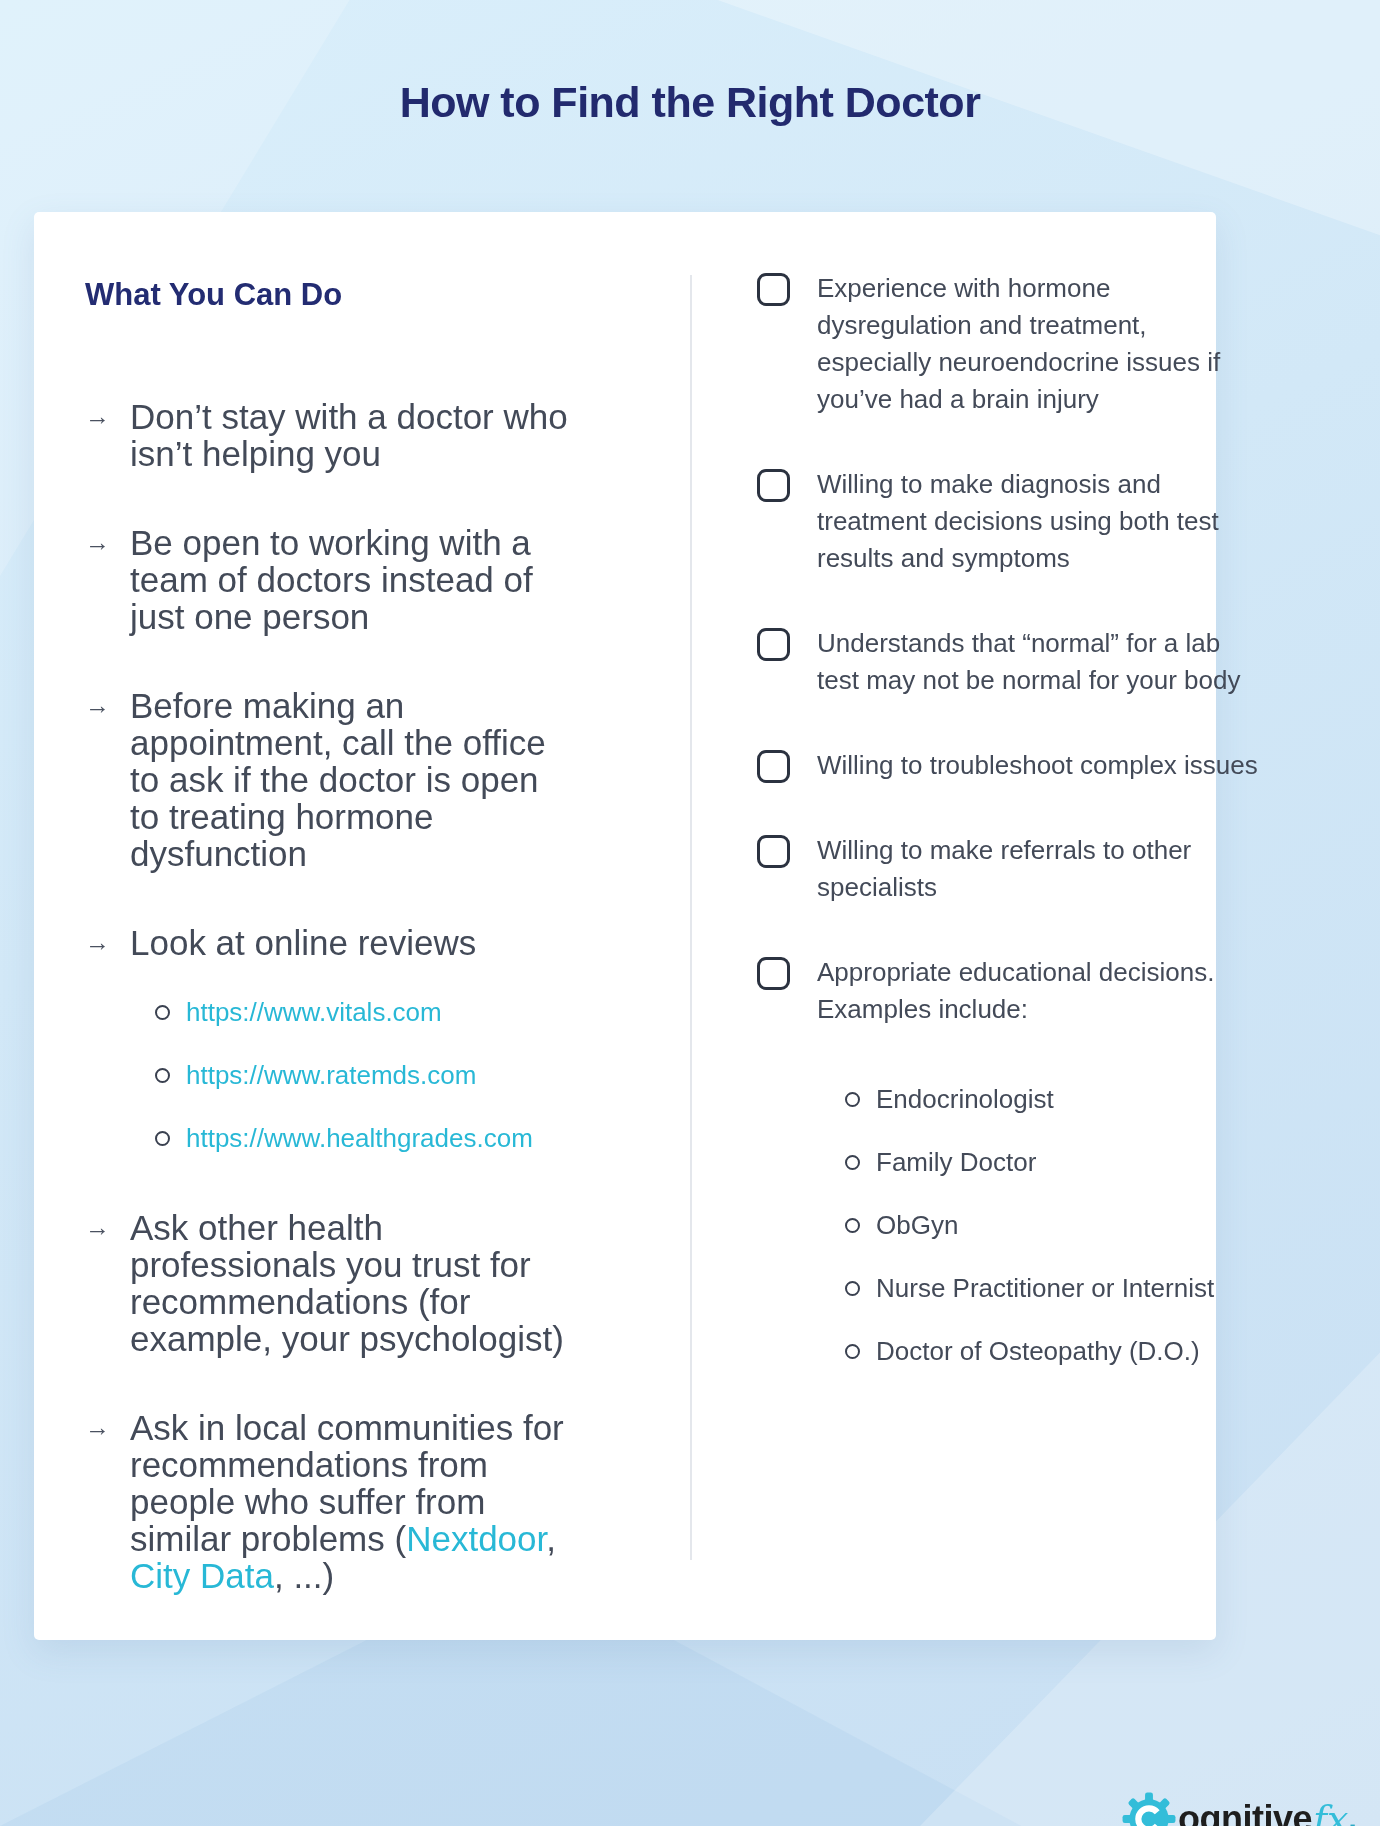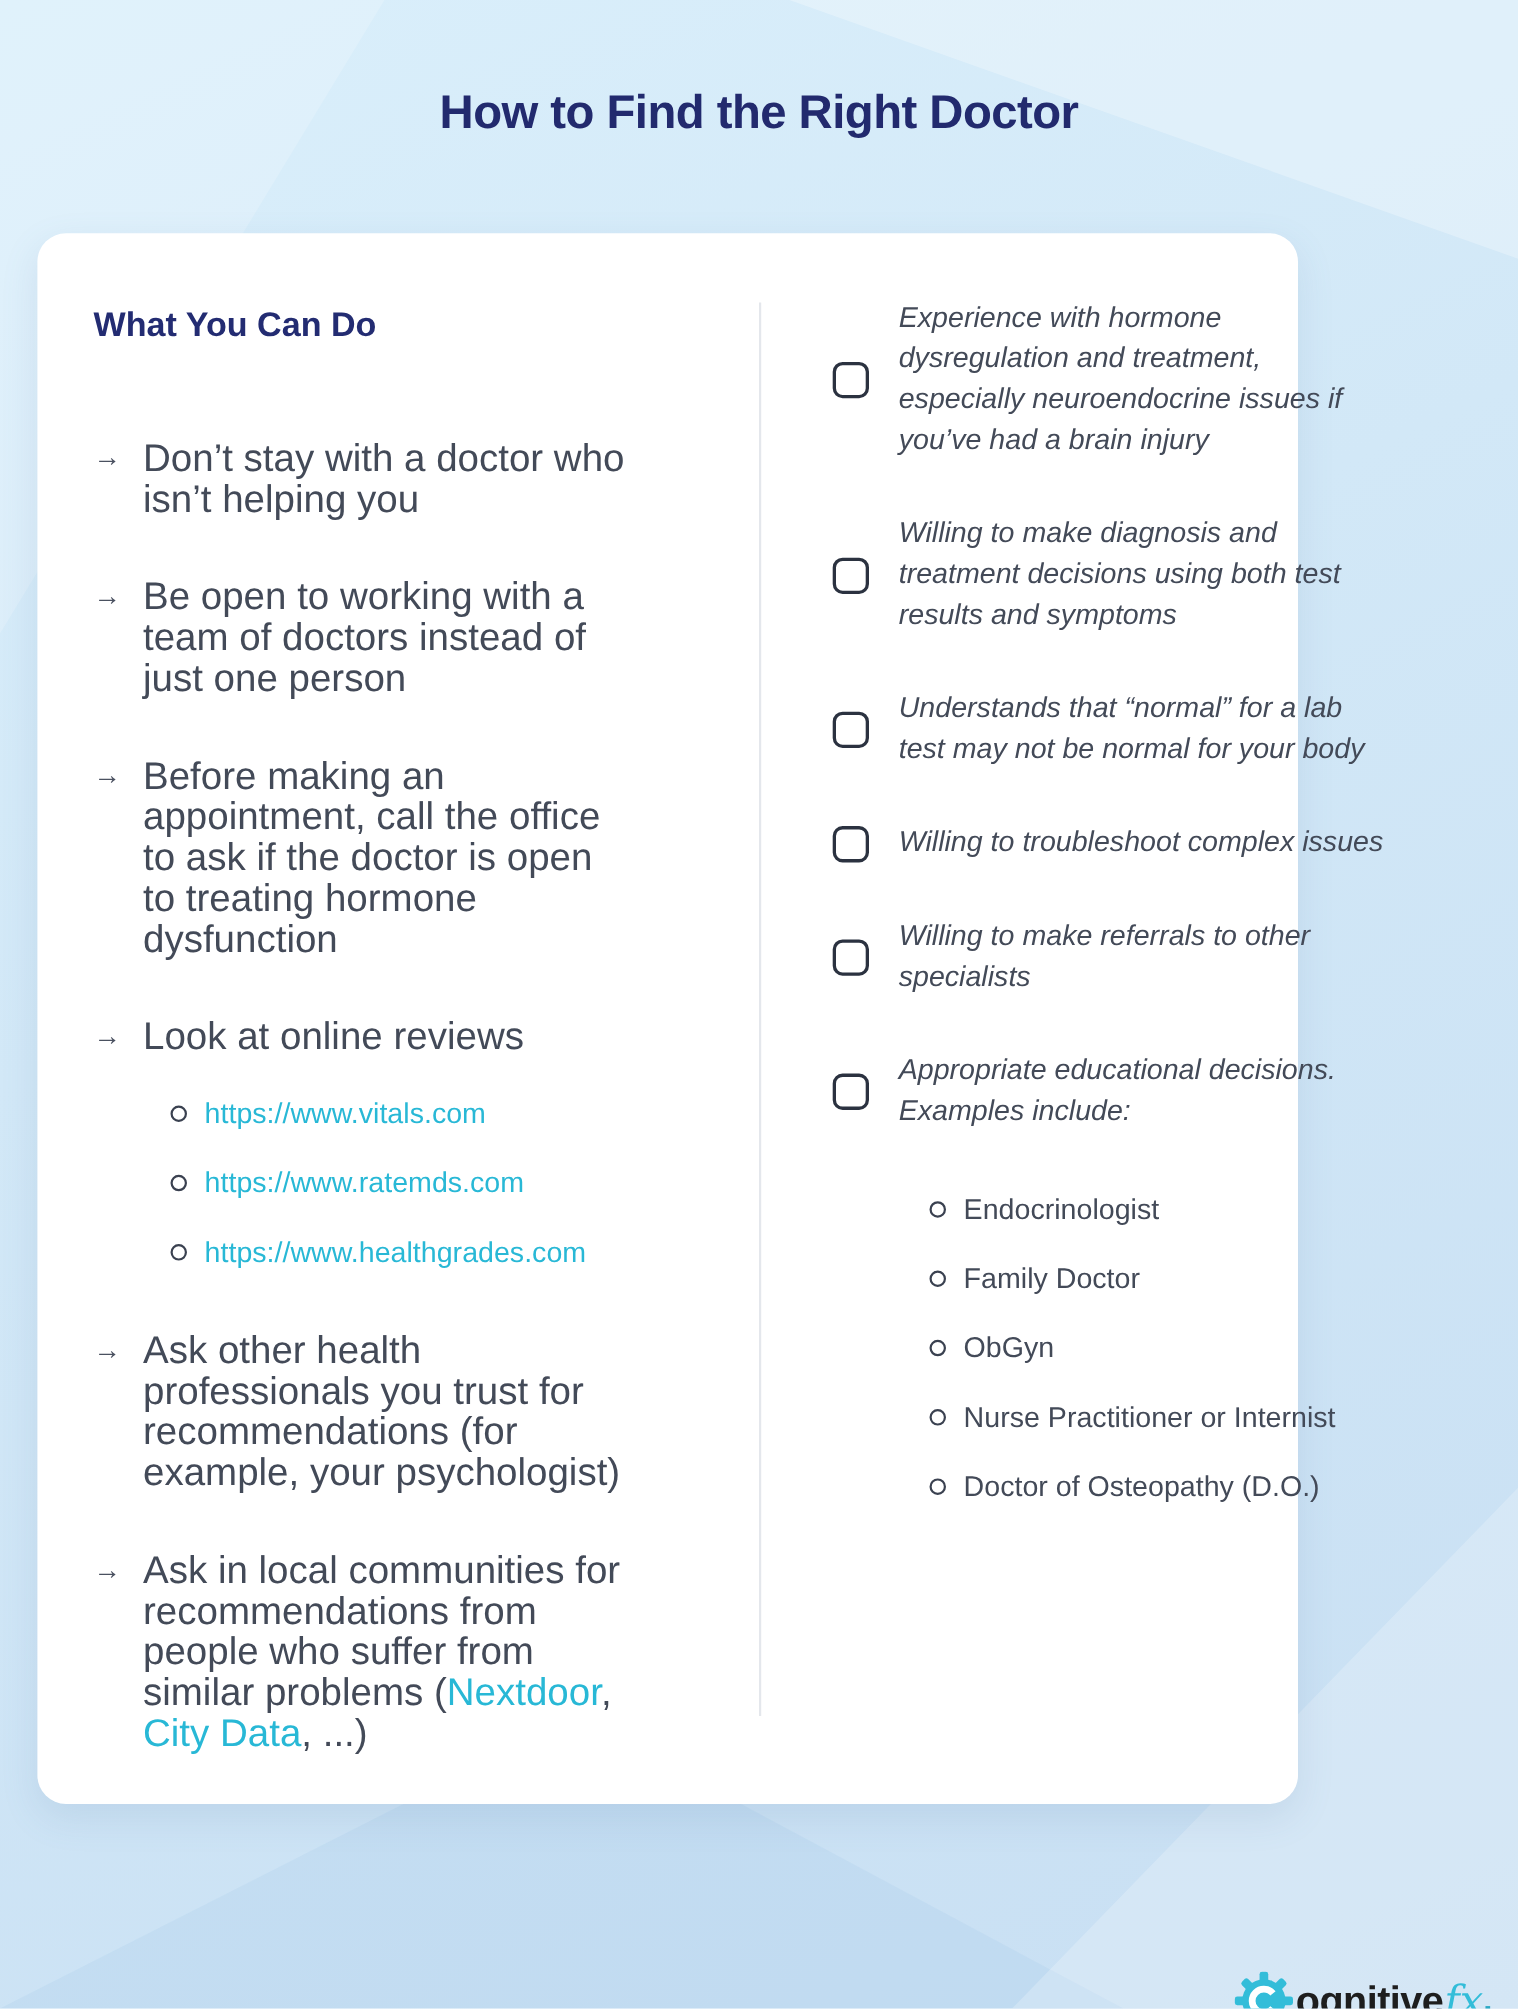--- a/index.html
+++ b/index.html
@@ -19,22 +19,23 @@
   .poly4{left:880px;top:1300px;width:500px;height:526px;background:rgba(255,255,255,.22);
          clip-path:polygon(100% 10%,100% 100%,8% 100%);}
 
   .page-title{
     position:absolute;left:0;top:78px;width:100%;margin:0;text-align:center;
     font-size:43px;font-weight:bold;color:#222a6e;letter-spacing:-.5px;
   }
 
   .card{
     position:absolute;left:34px;top:212px;width:1146px;height:1428px;
-    background:#ffffff;border-radius:26px;
+    background:#ffffff;border-radius:5px;
     box-shadow:0 12px 34px rgba(90,130,170,.14);
+    padding-left:36px;
   }
   .divider{
     position:absolute;left:656px;top:63px;width:2px;height:1285px;
     background:#e4e7ec;
   }
 
   .col{position:absolute;}
   .col-left{left:51px;top:65px;width:510px;}
   .col-right{left:723px;top:58px;width:515px;}
 
@@ -45,21 +46,21 @@
   .item{position:relative;margin-bottom:52px;color:#434a58;}
   .item p{margin:0;font-size:35px;line-height:37px;max-width:445px;}
 
   
   .arrow-item{padding-left:45px;}
   .arrow{
     position:absolute;left:0;top:0;font-size:25px;line-height:37px;color:#4a5160;
   }
 
   
-  .check-item{display:flex;align-items:center;margin-bottom:48px;font-style:italic;}
+  .check-item{display:flex;align-items:flex-start;margin-bottom:48px;}
   .checkbox{
     flex:0 0 auto;width:33px;height:33px;margin-top:3px;margin-right:27px;
     border:3.5px solid #2b3240;border-radius:9px;background:#fff;box-sizing:border-box;
   }
   .check-item p{margin:0;font-size:26px;line-height:37px;color:#434a58;max-width:445px;}
 
   
   ul.sub{list-style:none;margin:0;padding:0;}
   ul.sub li{display:flex;align-items:center;margin-bottom:26px;}
   ul.sub li:last-child{margin-bottom:0;}

